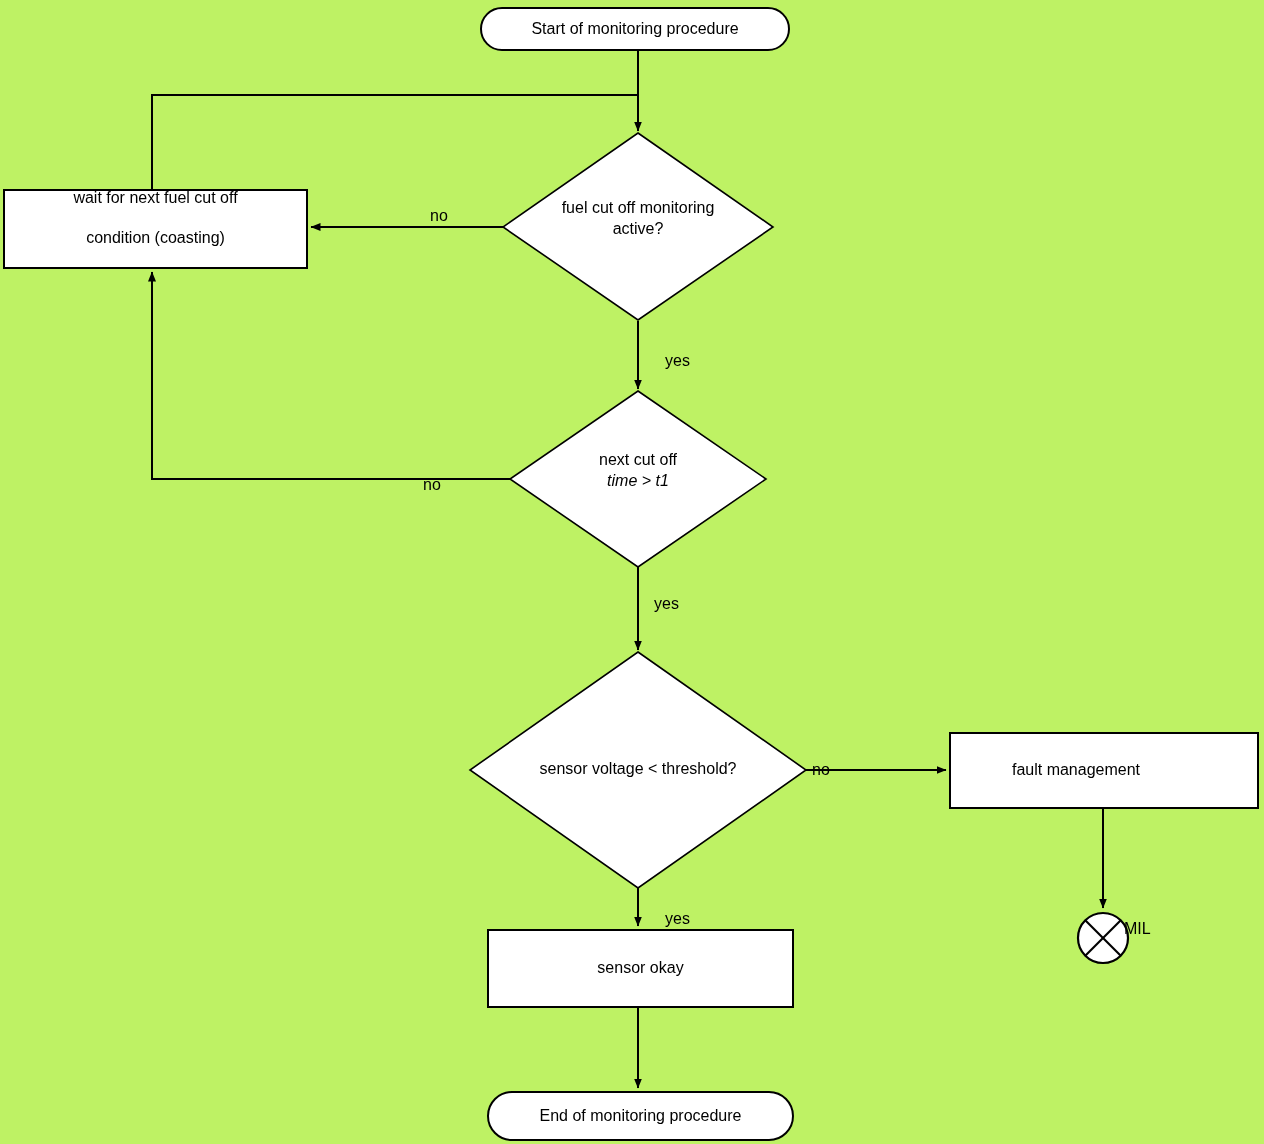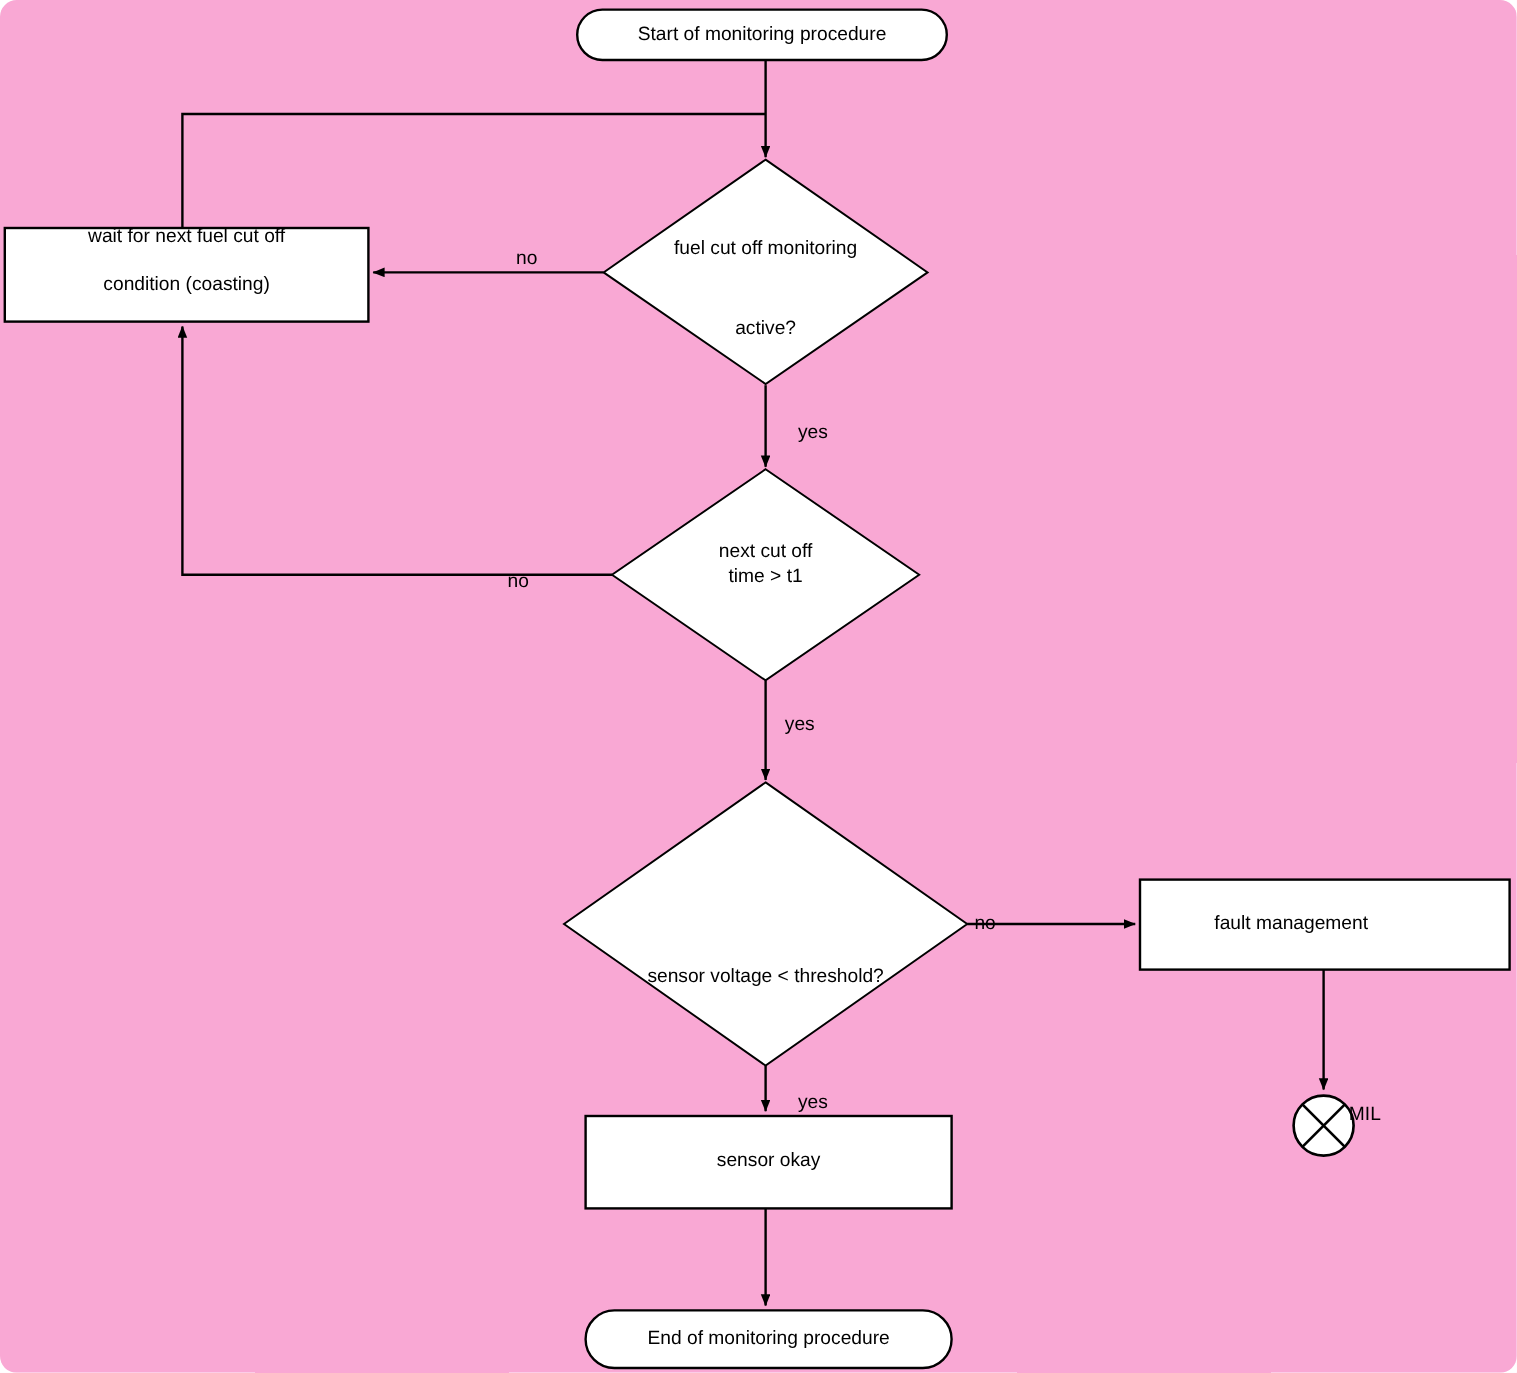--- a/index.html
+++ b/index.html
@@ -8,23 +8,22 @@
     padding: 0;
     background: #ffffff;
   }
   body {
     font-family: "Liberation Sans", sans-serif;
   }
   #canvas {
     position: relative;
     width: 1264px;
     height: 1144px;
-    background: #f9a8d4;
+    background: #bef264;
     overflow: hidden;
-    border-radius: 14px;
   }
   #flow-svg {
     position: absolute;
     left: 0;
     top: 0;
     width: 1264px;
     height: 1144px;
   }
   .node-shape {
     fill: #ffffff;
@@ -126,29 +125,29 @@
     <line class="mil-glyph" x1="1120.5" y1="920.5" x2="1085.5" y2="955.5"></line>
 
     <rect class="node-shape" x="488" y="930" width="305" height="77"></rect>
 
     <rect class="node-shape" x="488" y="1092" width="305" height="48" rx="24" ry="24"></rect>
   </svg>
 
   <div class="node-label" style="left:481px; top:19px; width:308px;">Start of monitoring procedure</div>
 
   <div class="node-label" style="left:508px; top:198px; width:260px;">fuel cut off monitoring</div>
-  <div class="node-label" style="left:508px; top:219px; width:260px;margin-top:45px;">active?</div>
+  <div class="node-label" style="left:508px; top:219px; width:260px;">active?</div>
 
   <div class="node-label" style="left:4px; top:188px; width:303px;">wait for next fuel cut off</div>
   <div class="node-label" style="left:4px; top:228px; width:303px;">condition (coasting)</div>
 
   <div class="node-label" style="left:518px; top:450px; width:240px;">next cut off</div>
-  <div class="node-label" style="left:518px; top:471px; width:240px;">time &gt; t1</div>
+  <div class="node-label" style="left:518px; top:471px; width:240px;font-style:italic;">time &gt; t1</div>
 
-  <div class="node-label" style="left:478px; top:759px; width:320px;margin-top:45px;">sensor voltage &lt; threshold?</div>
+  <div class="node-label" style="left:478px; top:759px; width:320px;">sensor voltage &lt; threshold?</div>
 
   <div class="node-label" style="left:950px; top:760px; width:252px;">fault management</div>
 
   <div class="mil-label" style="left:1124px; top:920px;">MIL</div>
 
   <div class="node-label" style="left:488px; top:958px; width:305px;">sensor okay</div>
 
   <div class="node-label" style="left:488px; top:1106px; width:305px;">End of monitoring procedure</div>
 
   <div class="edge-label" style="left:430px; top:178px;">no</div>

